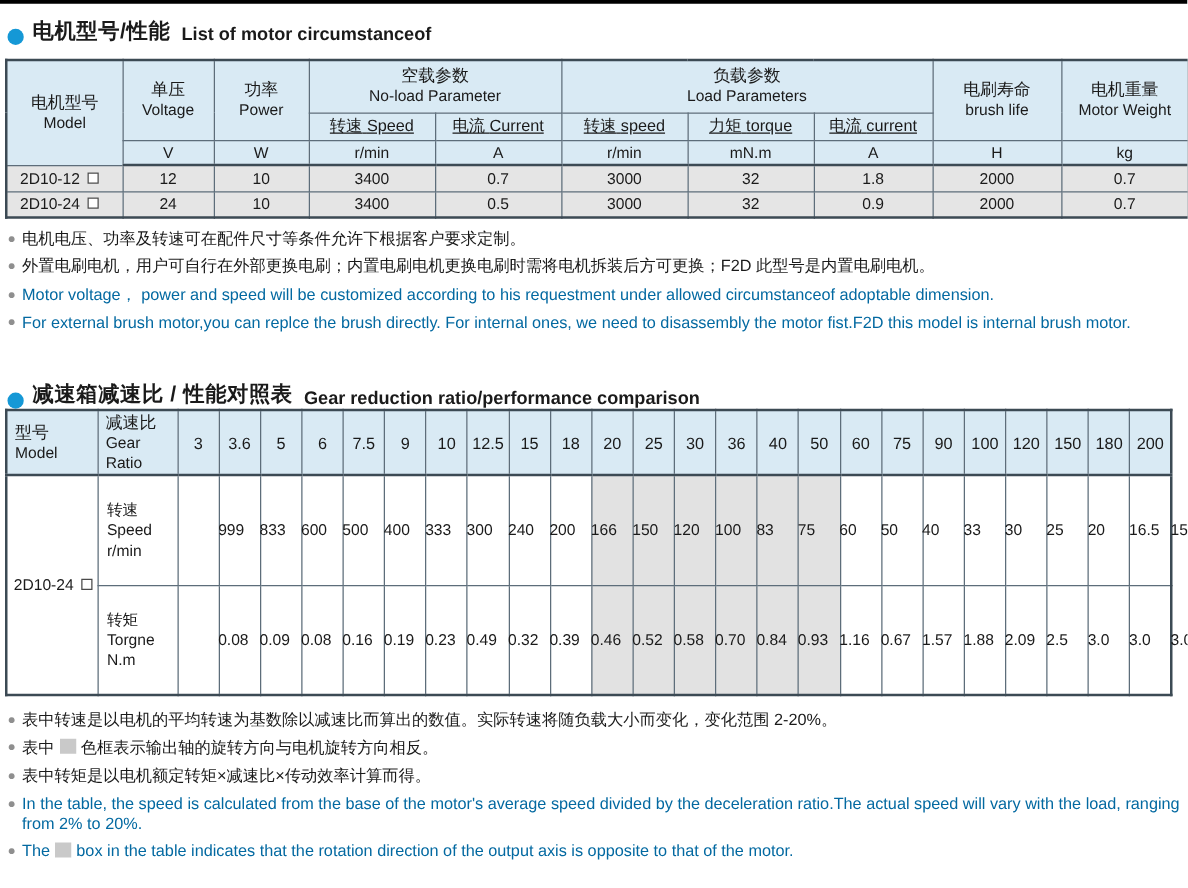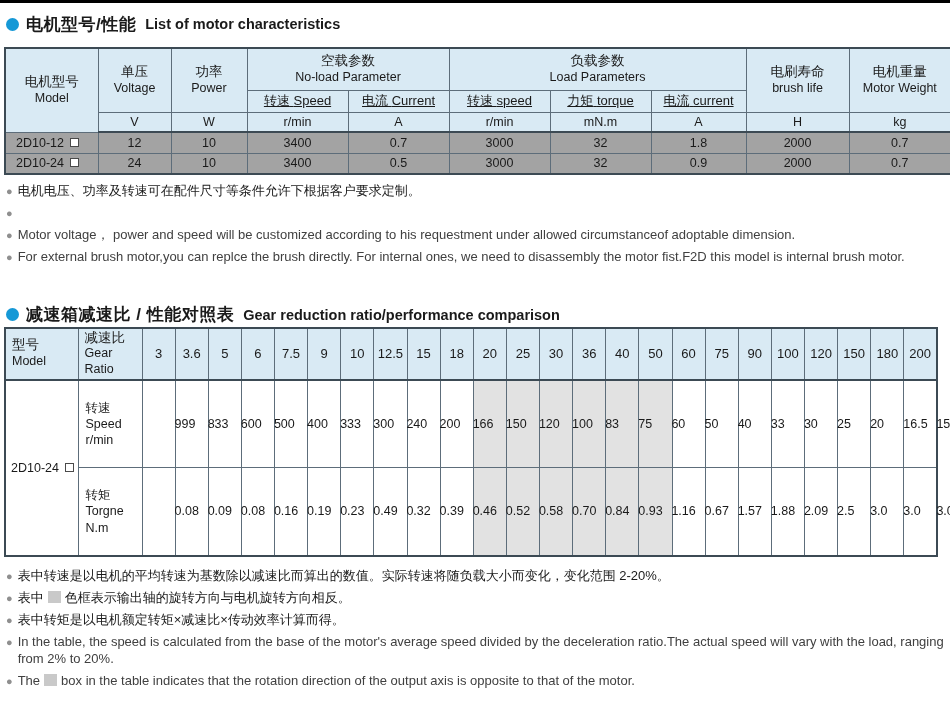--- a/index.html
+++ b/index.html
@@ -7,66 +7,66 @@
   body {
     width: 950px; height: 710px;
     background: var(--page_bg, #ffffff);
     font-family: "Liberation Sans", "DejaVu Sans", sans-serif;
     color: #1a1a1a;
     overflow: hidden;
     position: relative;
   }
   .top-bar { width: 100%; height: 3px; background: var(--top_bar, #000000); }
 
-  .section-title { display: flex; align-items: center; gap: 7px; margin: 9px 0 0 6px; height: 24px; }
+  .section-title { display: flex; align-items: flex-end; gap: 7px; margin: 9px 0 0 6px; height: 24px; }
   .dot { width: 13px; height: 13px; border-radius: 50%; background: var(--accent_blue, #1598d6); flex: 0 0 auto; }
   .title-zh { font-size: 17px; font-weight: bold; letter-spacing: 0.5px; }
   .title-en { font-size: 14.5px; font-weight: bold; margin-left: 2px; }
 
   table { border-collapse: collapse; table-layout: fixed; margin-left: 4px; }
   #motor-table { width: 946px; margin-top: 11px; border: 2px solid var(--border_dark, #3c4a54); }
   #gear-table  { width: 934px; border: 2px solid var(--border_dark, #3c4a54); }
   th, td { border: 1px solid var(--border_mid, #5d6d7a); padding: 1px 2px; font-weight: normal; }
   thead th { background: var(--header_bg, #d9eaf4); }
   .hzh { display: block; font-size: 13.5px; line-height: 1.25; }
   .hen { display: block; font-size: 12.5px; line-height: 1.25; }
   .inl { font-size: 13px; }
   #motor-table th { text-align: center; vertical-align: middle; }
   #motor-table .r1 th { height: 42px; }
   #motor-table .r2 th { height: 22px; font-size: 13px; text-decoration: underline; }
   #motor-table .r3 th { height: 20px; font-size: 12.5px; border-bottom: 2px solid var(--border_dark, #3c4a54); }
-  #motor-table td { height: 21px; text-align: center; font-size: 12.5px; background: #a3a3a3; }
+  #motor-table td { height: 21px; text-align: center; font-size: 12.5px; background: #e5e5e5; }
   #motor-table .model-cell { text-align: left; padding-left: 10px; }
   .sq { display: inline-block; width: 9px; height: 9px; border: 1px solid #4a4a4a; margin-left: 6px; background: #fff; }
 
   #gear-table thead th { height: 44px; font-size: 13px; vertical-align: middle; border-bottom: 2px solid var(--border_dark, #3c4a54); }
   #gear-table .g-left { text-align: left; padding-left: 6px; }
   #gear-table td { height: 88px; text-align: center; font-size: 12.5px; vertical-align: middle; background: #fff; padding-left: 32px; }
   #gear-table .g-label { text-align: left; padding-left: 7px; }
   #gear-table .g-label span { display: block; font-size: 12.5px; line-height: 1.3; }
   #gear-table .g-modelcell { text-align: left; padding-left: 5px; font-size: 12.5px; }
   #gear-table td.shaded { background: var(--shaded_bg, #e2e2e2); }
 
   .notes { margin: 8px 0 0 6px; }
   .notes2 { margin-top: 11px; }
   .note { display: flex; align-items: flex-start; margin: 0 0 6px 0; line-height: 1.25; }
   .note .b { color: #8f8f8f; font-size: 11px; margin: 2px 5px 0 0; flex: 0 0 auto; }
   .note-zh { font-size: 13px; }
-  .note-en { font-size: 13px; color: #404040; }
+  .note-en { font-size: 13px; color: #0369a1; }
   .swatch { display: inline-block; width: 13px; height: 12px; background: var(--swatch_gray, #c9c9c9); margin: 0 4px; vertical-align: -1px; }
 </style>
 </head>
 <body>
 
 <div class="top-bar"></div>
 
 <div class="section-title">
   <span class="dot"></span>
   <span class="title-zh">电机型号/性能</span>
-  <span class="title-en">List of motor characteristics</span>
+  <span class="title-en">List of motor circumstanceof</span>
 </div>
 
 <table id="motor-table">
   <colgroup>
     <col style="width:93px">
       <col style="width:73px">
       <col style="width:76px">
     <col style="width:101px">
       <col style="width:101px">
       <col style="width:101px">
@@ -153,20 +153,21 @@
   </tbody>
 </table>
 
 <div class="notes">
   <div class="note">
       <span class="b">●</span>
       <span class="note-zh">电机电压、功率及转速可在配件尺寸等条件允许下根据客户要求定制。</span>
     </div>
   <div class="note">
       <span class="b">●</span>
+      <span class="note-zh">外置电刷电机，用户可自行在外部更换电刷；内置电刷电机更换电刷时需将电机拆装后方可更换；F2D 此型号是内置电刷电机。</span>
     </div>
   <div class="note">
       <span class="b">●</span>
       <span class="note-en">Motor voltage， power and speed will be customized according to his requestment under allowed circumstanceof adoptable dimension.</span>
     </div>
   <div class="note">
       <span class="b">●</span>
       <span class="note-en">For external brush motor,you can replce the brush directly. For internal ones, we need to disassembly the motor fist.F2D this model is internal brush motor.</span>
     </div>
 </div>

